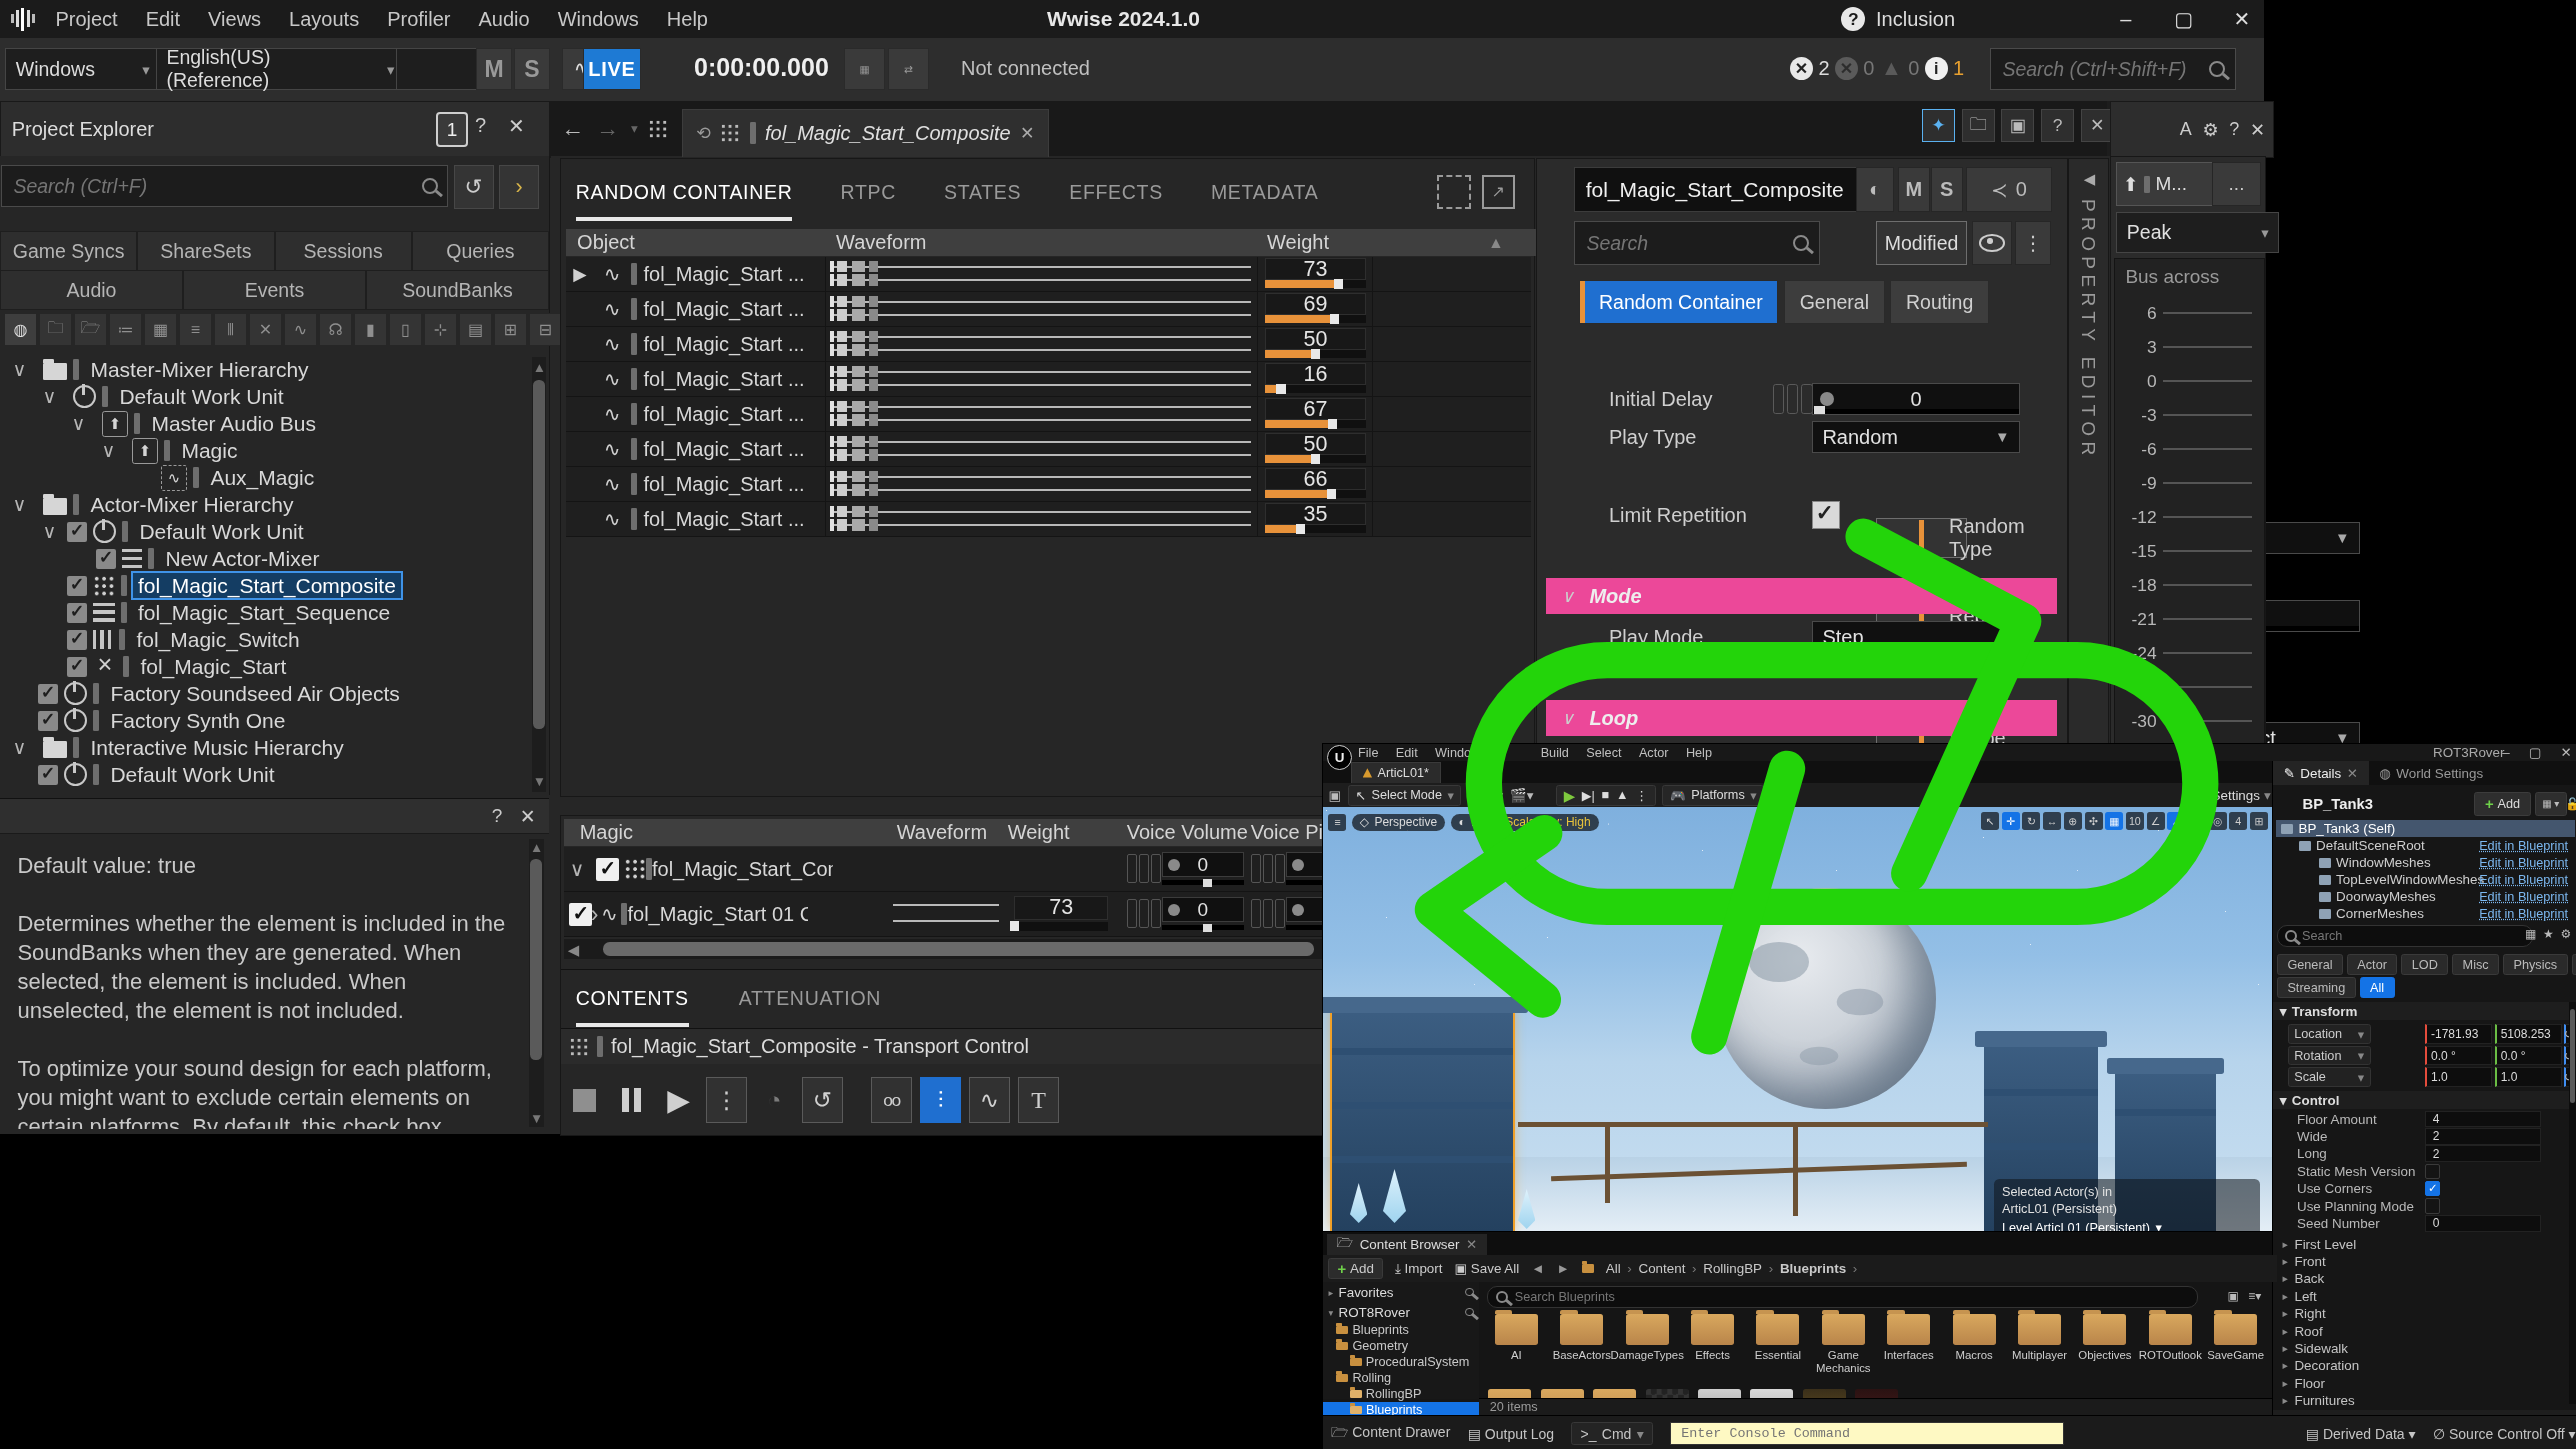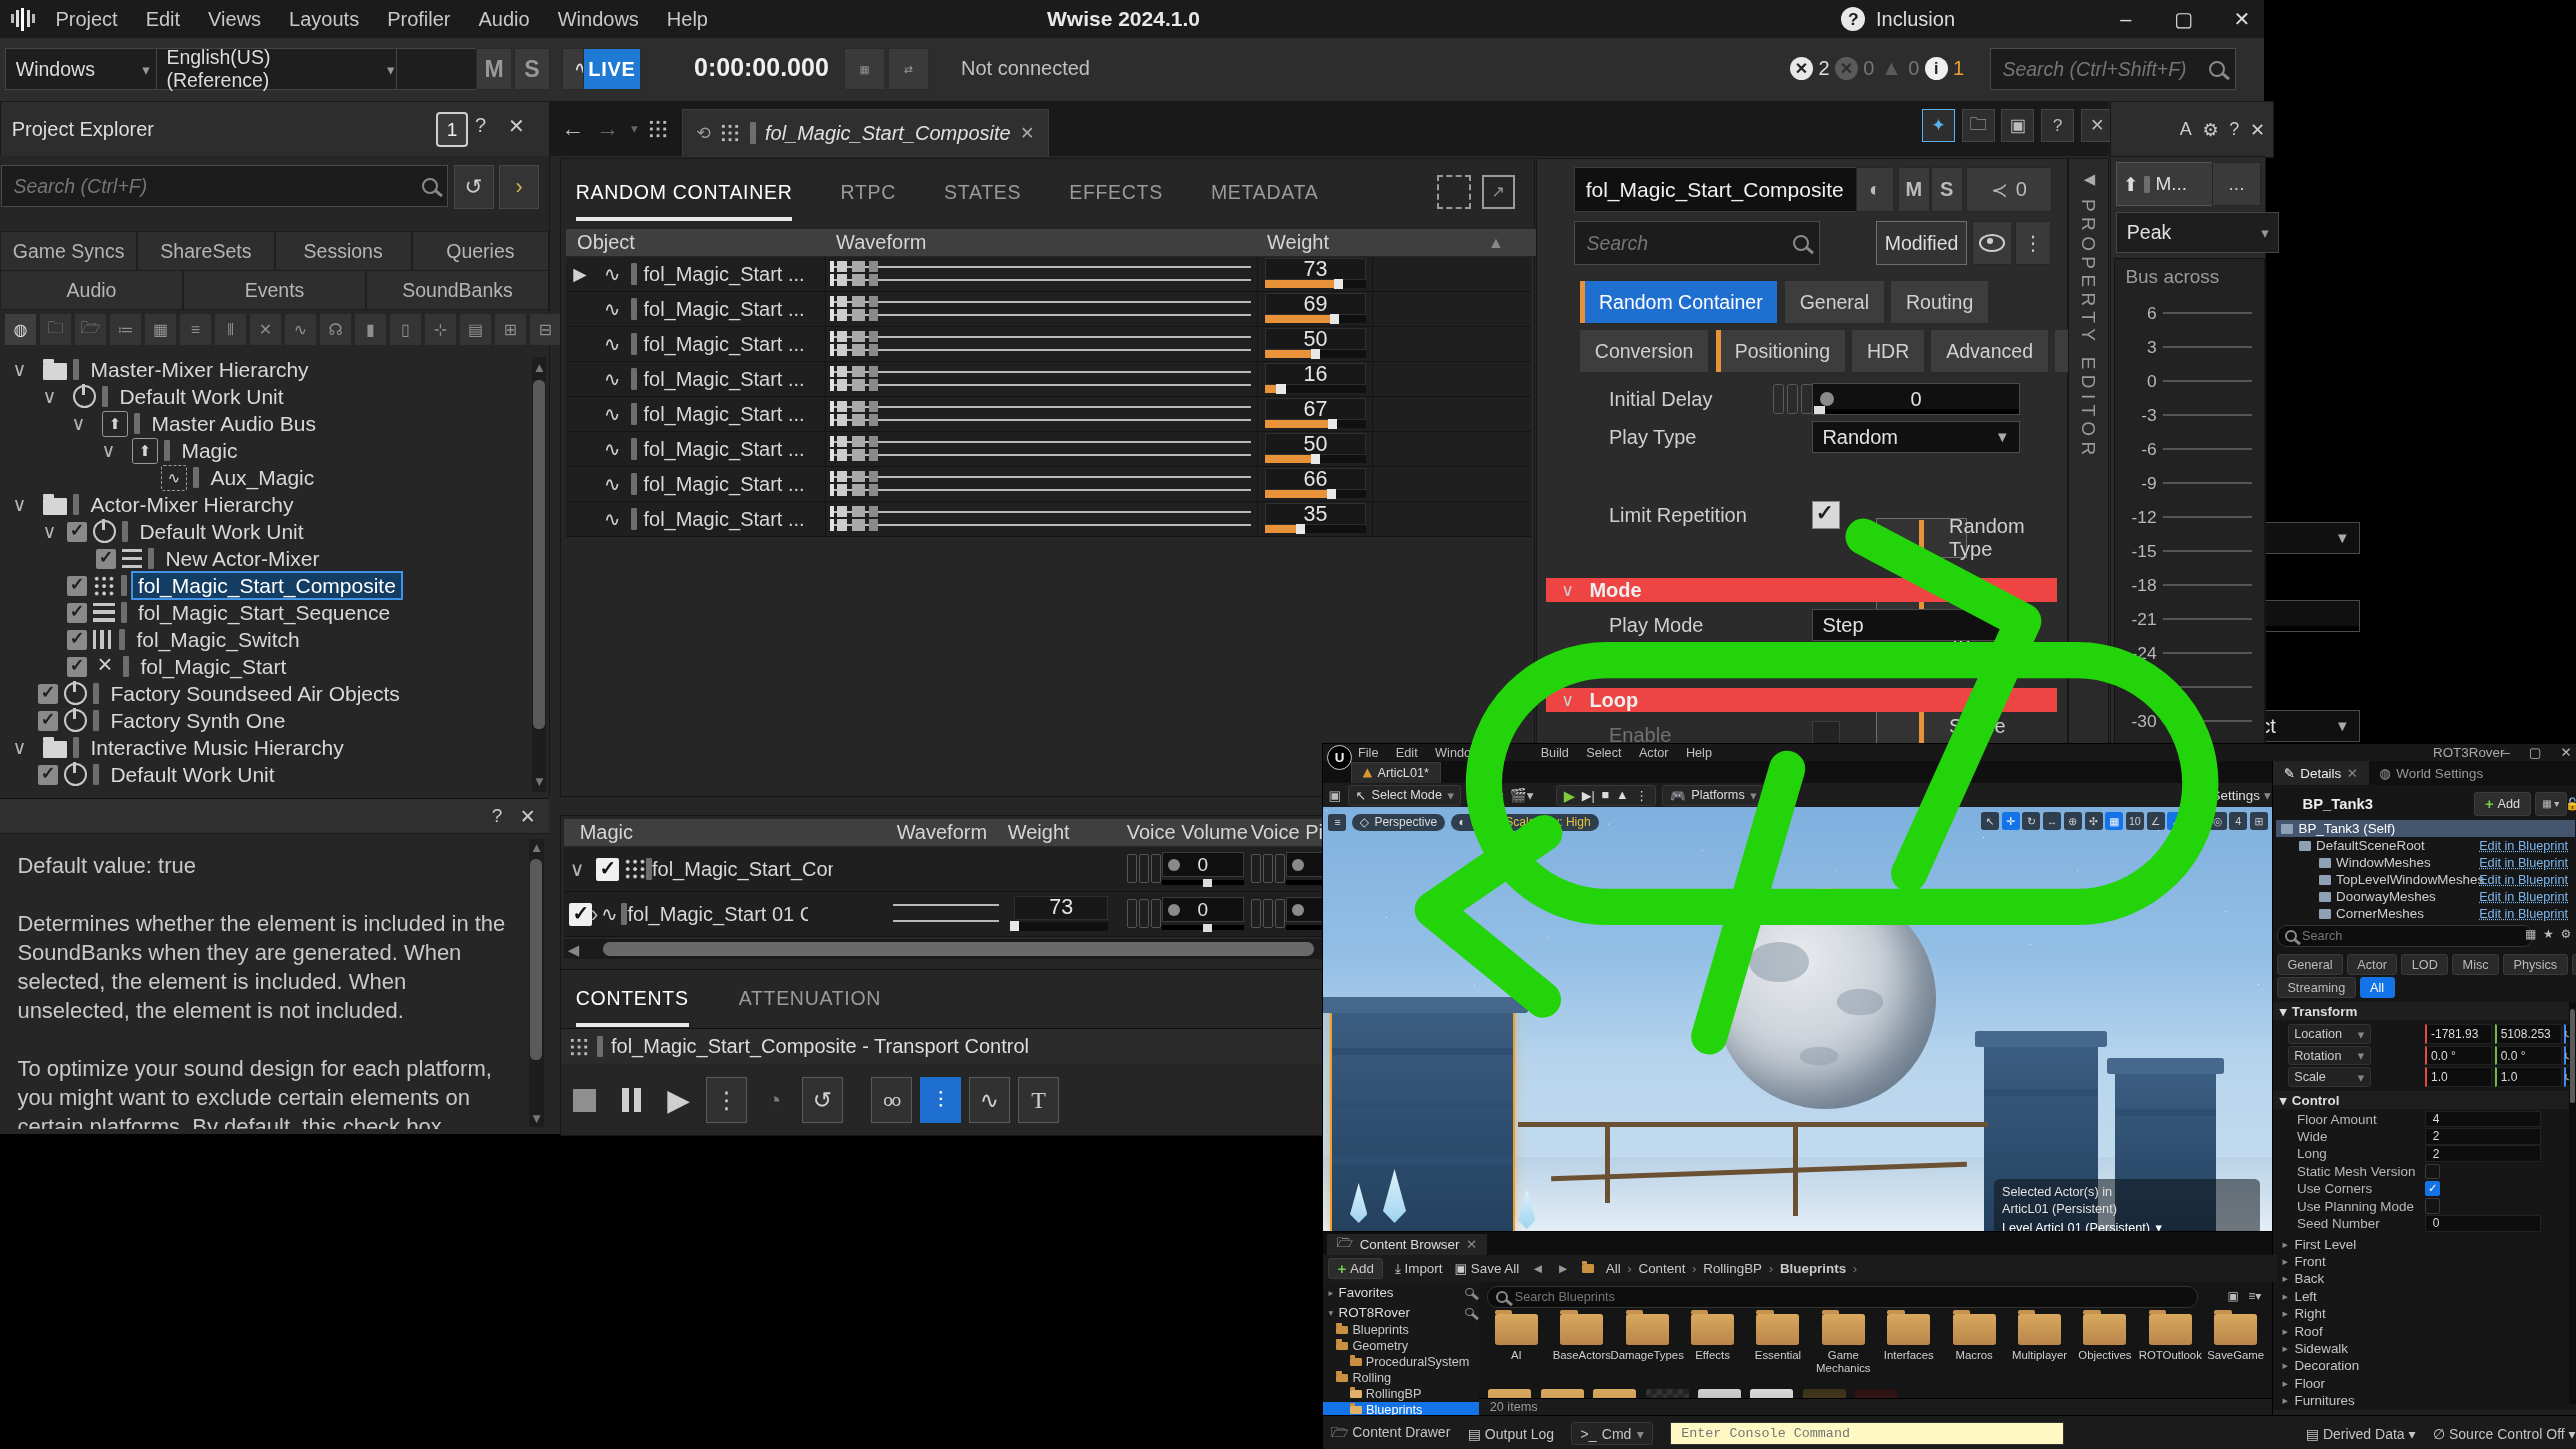--- a/index.html
+++ b/index.html
@@ -174,21 +174,21 @@
   .drop{justify-content:space-between;padding:0 9.4px;}
   .drop .dc{color:#aaa;font-size:14.8px;}
   .spinbox{justify-content:center;}
   .spinbox .track{position:absolute;left:0;right:0;bottom:0;height:5.4px;background:#000;}
   .spinbox .hndl{position:absolute;left:1.3px;bottom:0;width:10.7px;height:8px;background:#ddd;}
   .spinbox .knob{position:absolute;left:6.7px;width:14.8px;height:14.8px;border-radius:50%;background:#8a8a8a;}
   .linktrio{position:absolute;left:-39px;top:1.3px;display:flex;gap:2.7px;}
   .linktrio i{width:9.4px;height:28px;border:1.3px solid #5a5a5a;border-radius:2.7px;display:block;}
   .pcheck{position:absolute;left:275px;width:25.5px;height:25.5px;background:#d9d9d9;border:1.3px solid #888;}
   .pcheck::before{content:"✓";color:#222;font-size:21.5px;font-weight:bold;position:absolute;left:2.7px;top:-2.7px;}
-  .prow.kind-section{background:#ef4444;margin:4px 9.4px 4px 9.4px;height:24px;}
+  .prow.kind-section{background:#ec4899;margin:4px 9.4px 4px 9.4px;height:36px;font-style:italic;}
   .prow.kind-section .lab{left:43px;font-weight:bold;color:#eee;}
   .prow.kind-section::after{content:"∨";position:absolute;left:14.8px;color:#ccc;font-size:17.4px;}
   .prow.disabled{opacity:.42;}
   .prow.kind-check:not(.checked) .pcheck{background:#1a1a1a;border-color:#555;}
   .prow.kind-check:not(.checked) .pcheck::before{content:"";}
 
   .pe-vert{left:2068px;top:158px;width:39px;height:653px;background:#2a2a2a;border:0.7px solid #171717;}
   .pe-vert span{position:absolute;left:8px;top:40px;writing-mode:vertical-rl;font-size:19px;letter-spacing:5.4px;color:#9a9a9a;}
   .pe-vert .col{position:absolute;left:12px;top:10.7px;color:#aaa;font-size:14.8px;}
 
@@ -841,28 +841,20 @@
     <div class="eye">
         <i></i>
       </div>
     <div class="kebab">⋮</div>
     <div class="pt1">
 
     <div class="ptabtn sel obar">Random Container</div>
         <div class="ptabtn">General</div>
         <div class="ptabtn">Routing</div>
       </div>
-    <div class="pt2">
-
-    <div class="ptabtn">Conversion</div>
-        <div class="ptabtn obar">Positioning</div>
-        <div class="ptabtn">HDR</div>
-        <div class="ptabtn">Advanced</div>
-        <div class="ptabtn">All</div>
-      </div>
     <div id="prows">
 
         <div class="prow kind-spin">
           <span class="lab">Initial Delay</span>
           <div class="ctl">
             <div class="linktrio">
               <i></i>
               <i></i>
               <i></i>
             </div>

